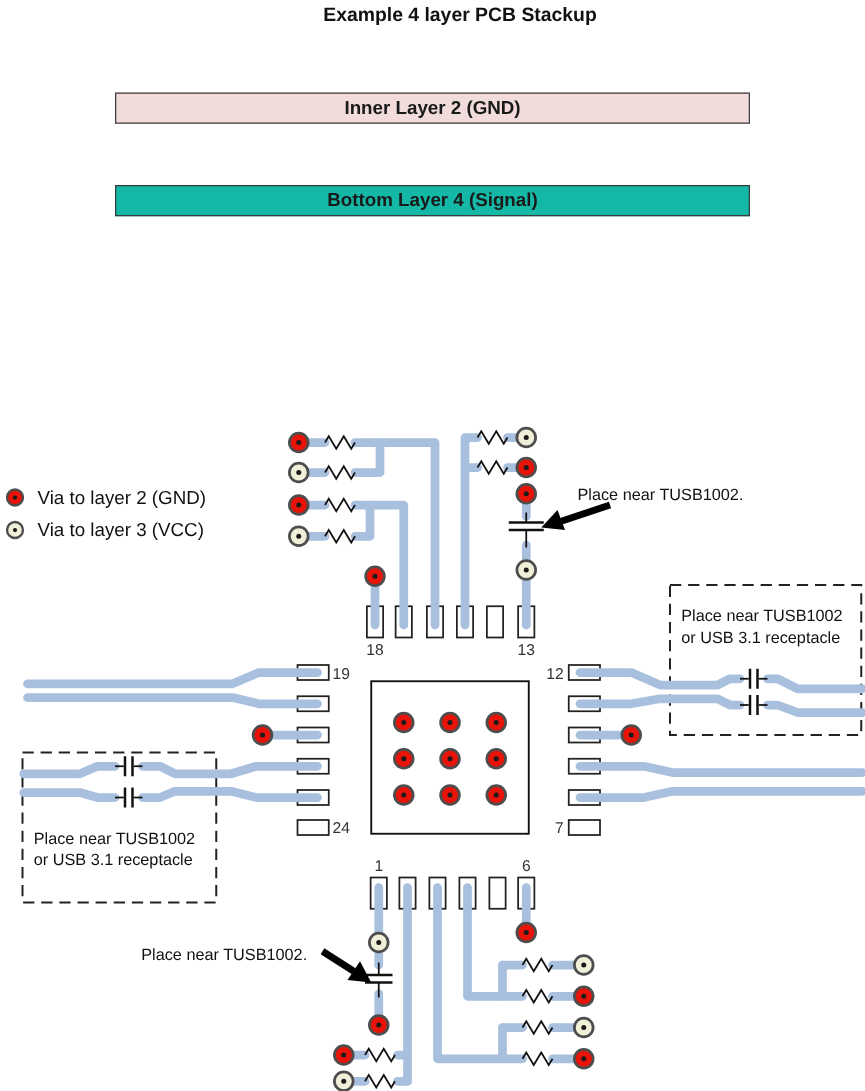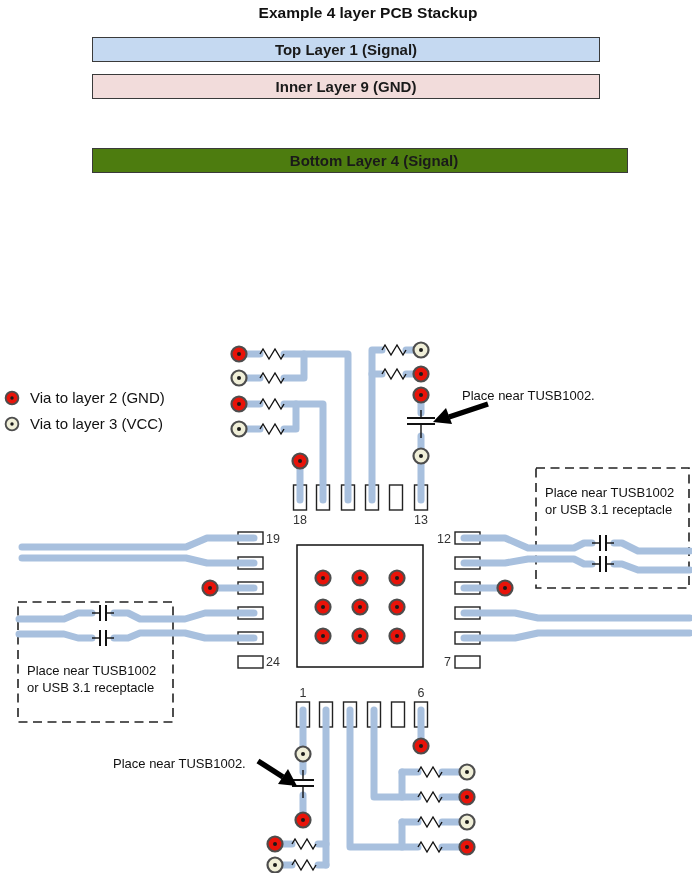--- a/index.html
+++ b/index.html
@@ -27,27 +27,24 @@
   .legend-label{font-size:15px;fill:#111;}
   .arrow-line{stroke:#000;stroke-width:5.5;}
   .arrow-head{fill:#000;stroke:none;}
 </style>
 </head>
 <body>
 
 <div class="page">
 
   <div class="stackup-title">Example 4 layer PCB Stackup</div>
-  <div class="layer-bar" style="top: 37px; background: rgb(197, 217, 241);">
-    <span>Top Layer 1 (Signal)</span>
+  <div class="layer-bar" style="top: 74px; background: rgb(242, 220, 219);">
+    <span>Inner Layer 2 (GND)</span>
   </div>
-  <div class="layer-bar" style="top: 74px; background: rgb(242, 220, 219);">
-    <span>Inner Layer 9 (GND)</span>
-  </div>
-  <div class="layer-bar" style="top: 148px; background: #4d7c0f; padding-left: 28px;">
+  <div class="layer-bar" style="top: 148px; background: #14b8a6;">
     <span>Bottom Layer 4 (Signal)</span>
   </div>
 
   <svg class="board" width="692" height="873" viewBox="0 0 692 873">
     <defs>
       <g id="viaG">
           <circle r="7.5" class="via-ring via-gnd-fill"></circle>
           <circle r="2" class="via-dot"></circle>
         </g>
       <g id="viaV">

